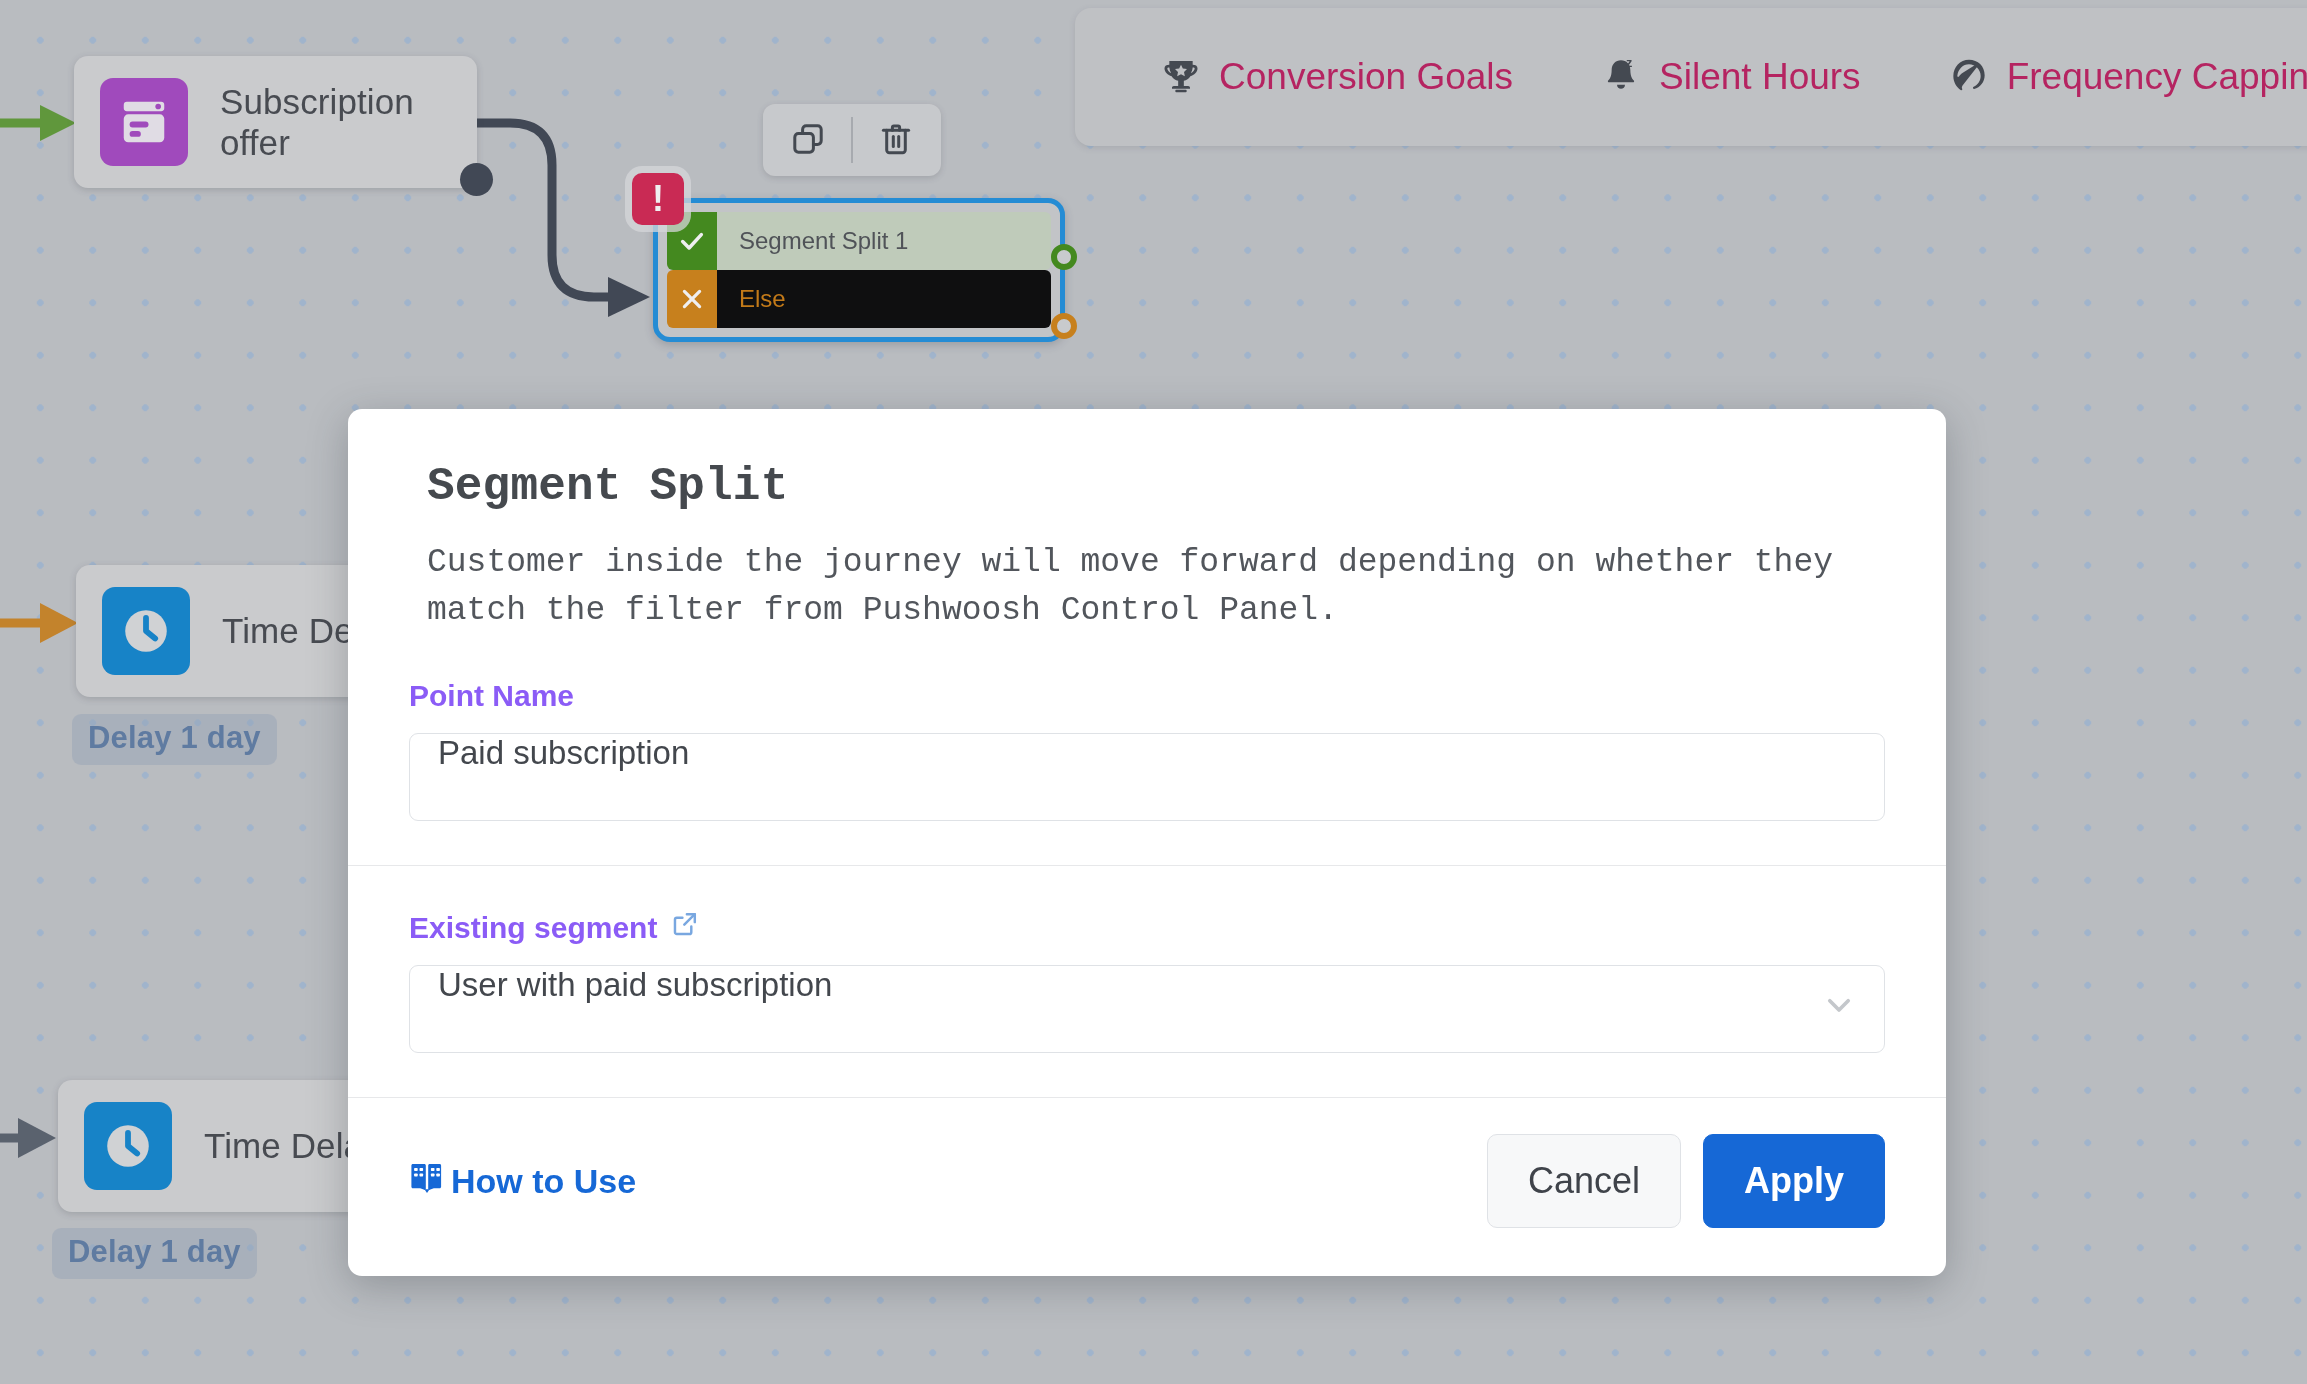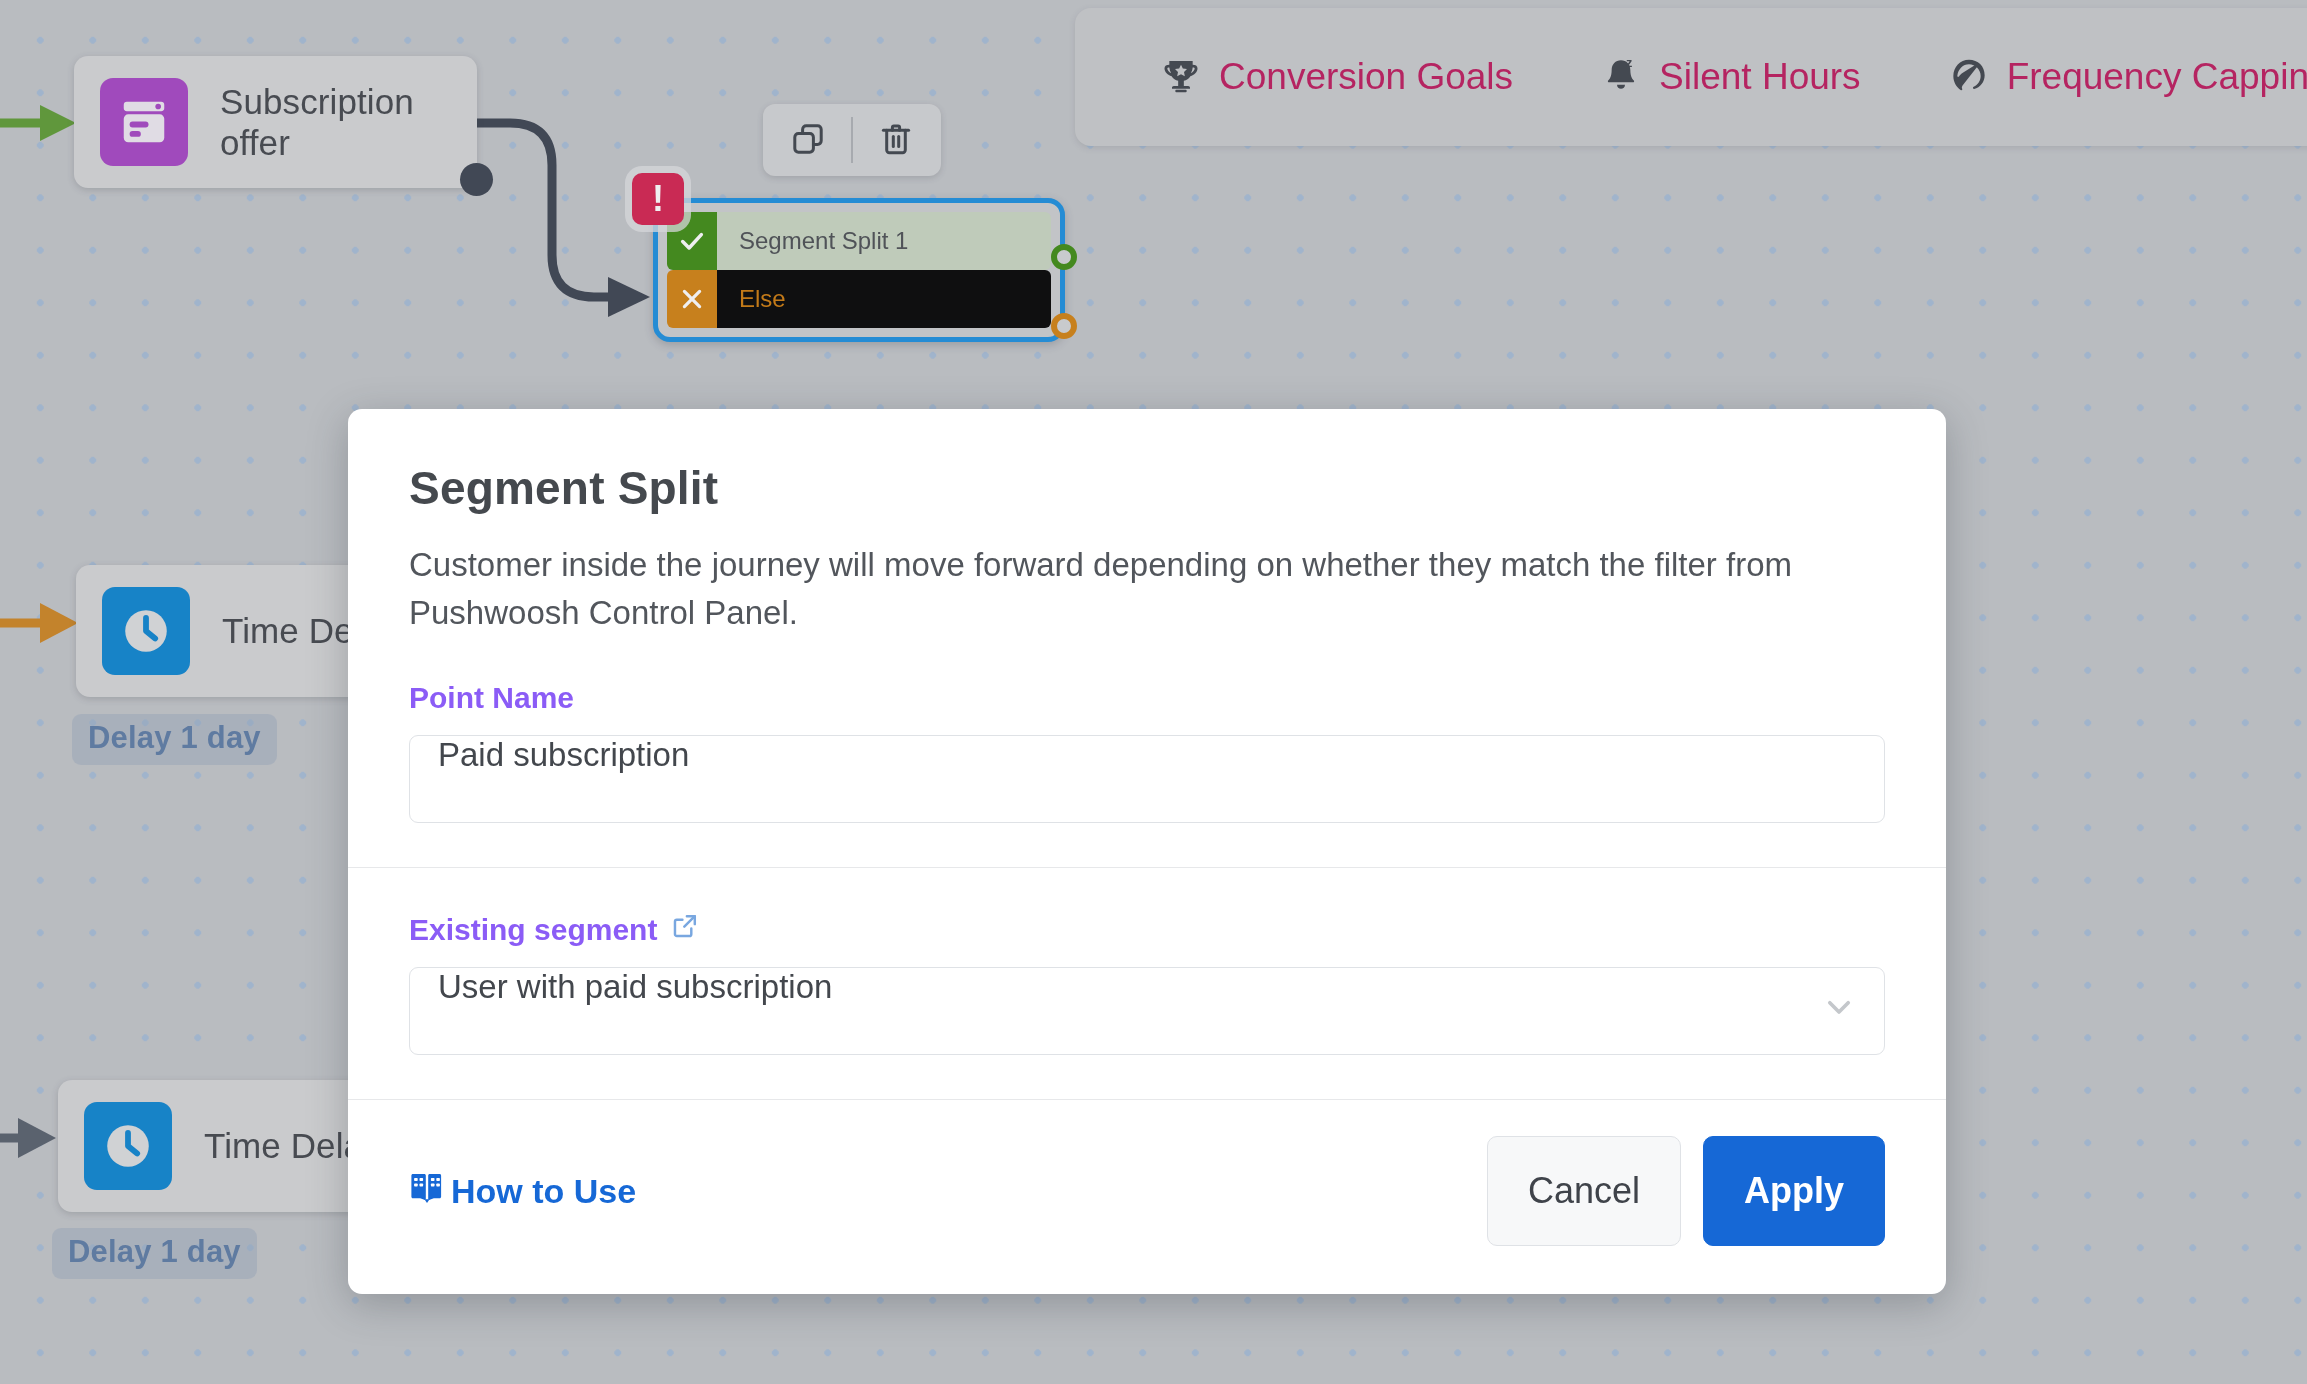--- a/index.html
+++ b/index.html
@@ -198,21 +198,21 @@
   
   #modal {
     position: absolute;
     left: 348px; top: 409px;
     width: 1598px;
     background: #ffffff;
     border-radius: 14px;
     box-shadow: 0 10px 40px rgba(40,45,55,0.28);
     overflow: hidden;
   }
-  #modal-body { padding: 52px 61px 0; }
+  #modal-body { padding: 52px 79px 0; font-family: Liberation Mono, monospace; }
   #modal-title {
     font-size: 46px;
     font-weight: bold;
     color: #45494e;
     letter-spacing: .2px;
   }
   #modal-description {
     margin-top: 26px;
     font-size: 33px;
     line-height: 1.46;
@@ -261,21 +261,21 @@
   #how-to-use {
     display: flex; align-items: center; gap: 6px;
     color: #1668d6;
     font-size: 34px;
     font-weight: bold;
     cursor: pointer;
     background: none; border: none; justify-content: space-between;
   }
   #footer-buttons { display: flex; gap: 22px; }
   .btn {
-    height: 110px;
+    height: 94px;
     border-radius: 10px;
     font-size: 36px;
     padding: 0 40px;
     cursor: pointer;
     font-family: "Liberation Sans", sans-serif;
   }
   #cancel-button {
     background: #f7f8f9;
     border: 1px solid #dfe2e6;
     color: #3f434a;

